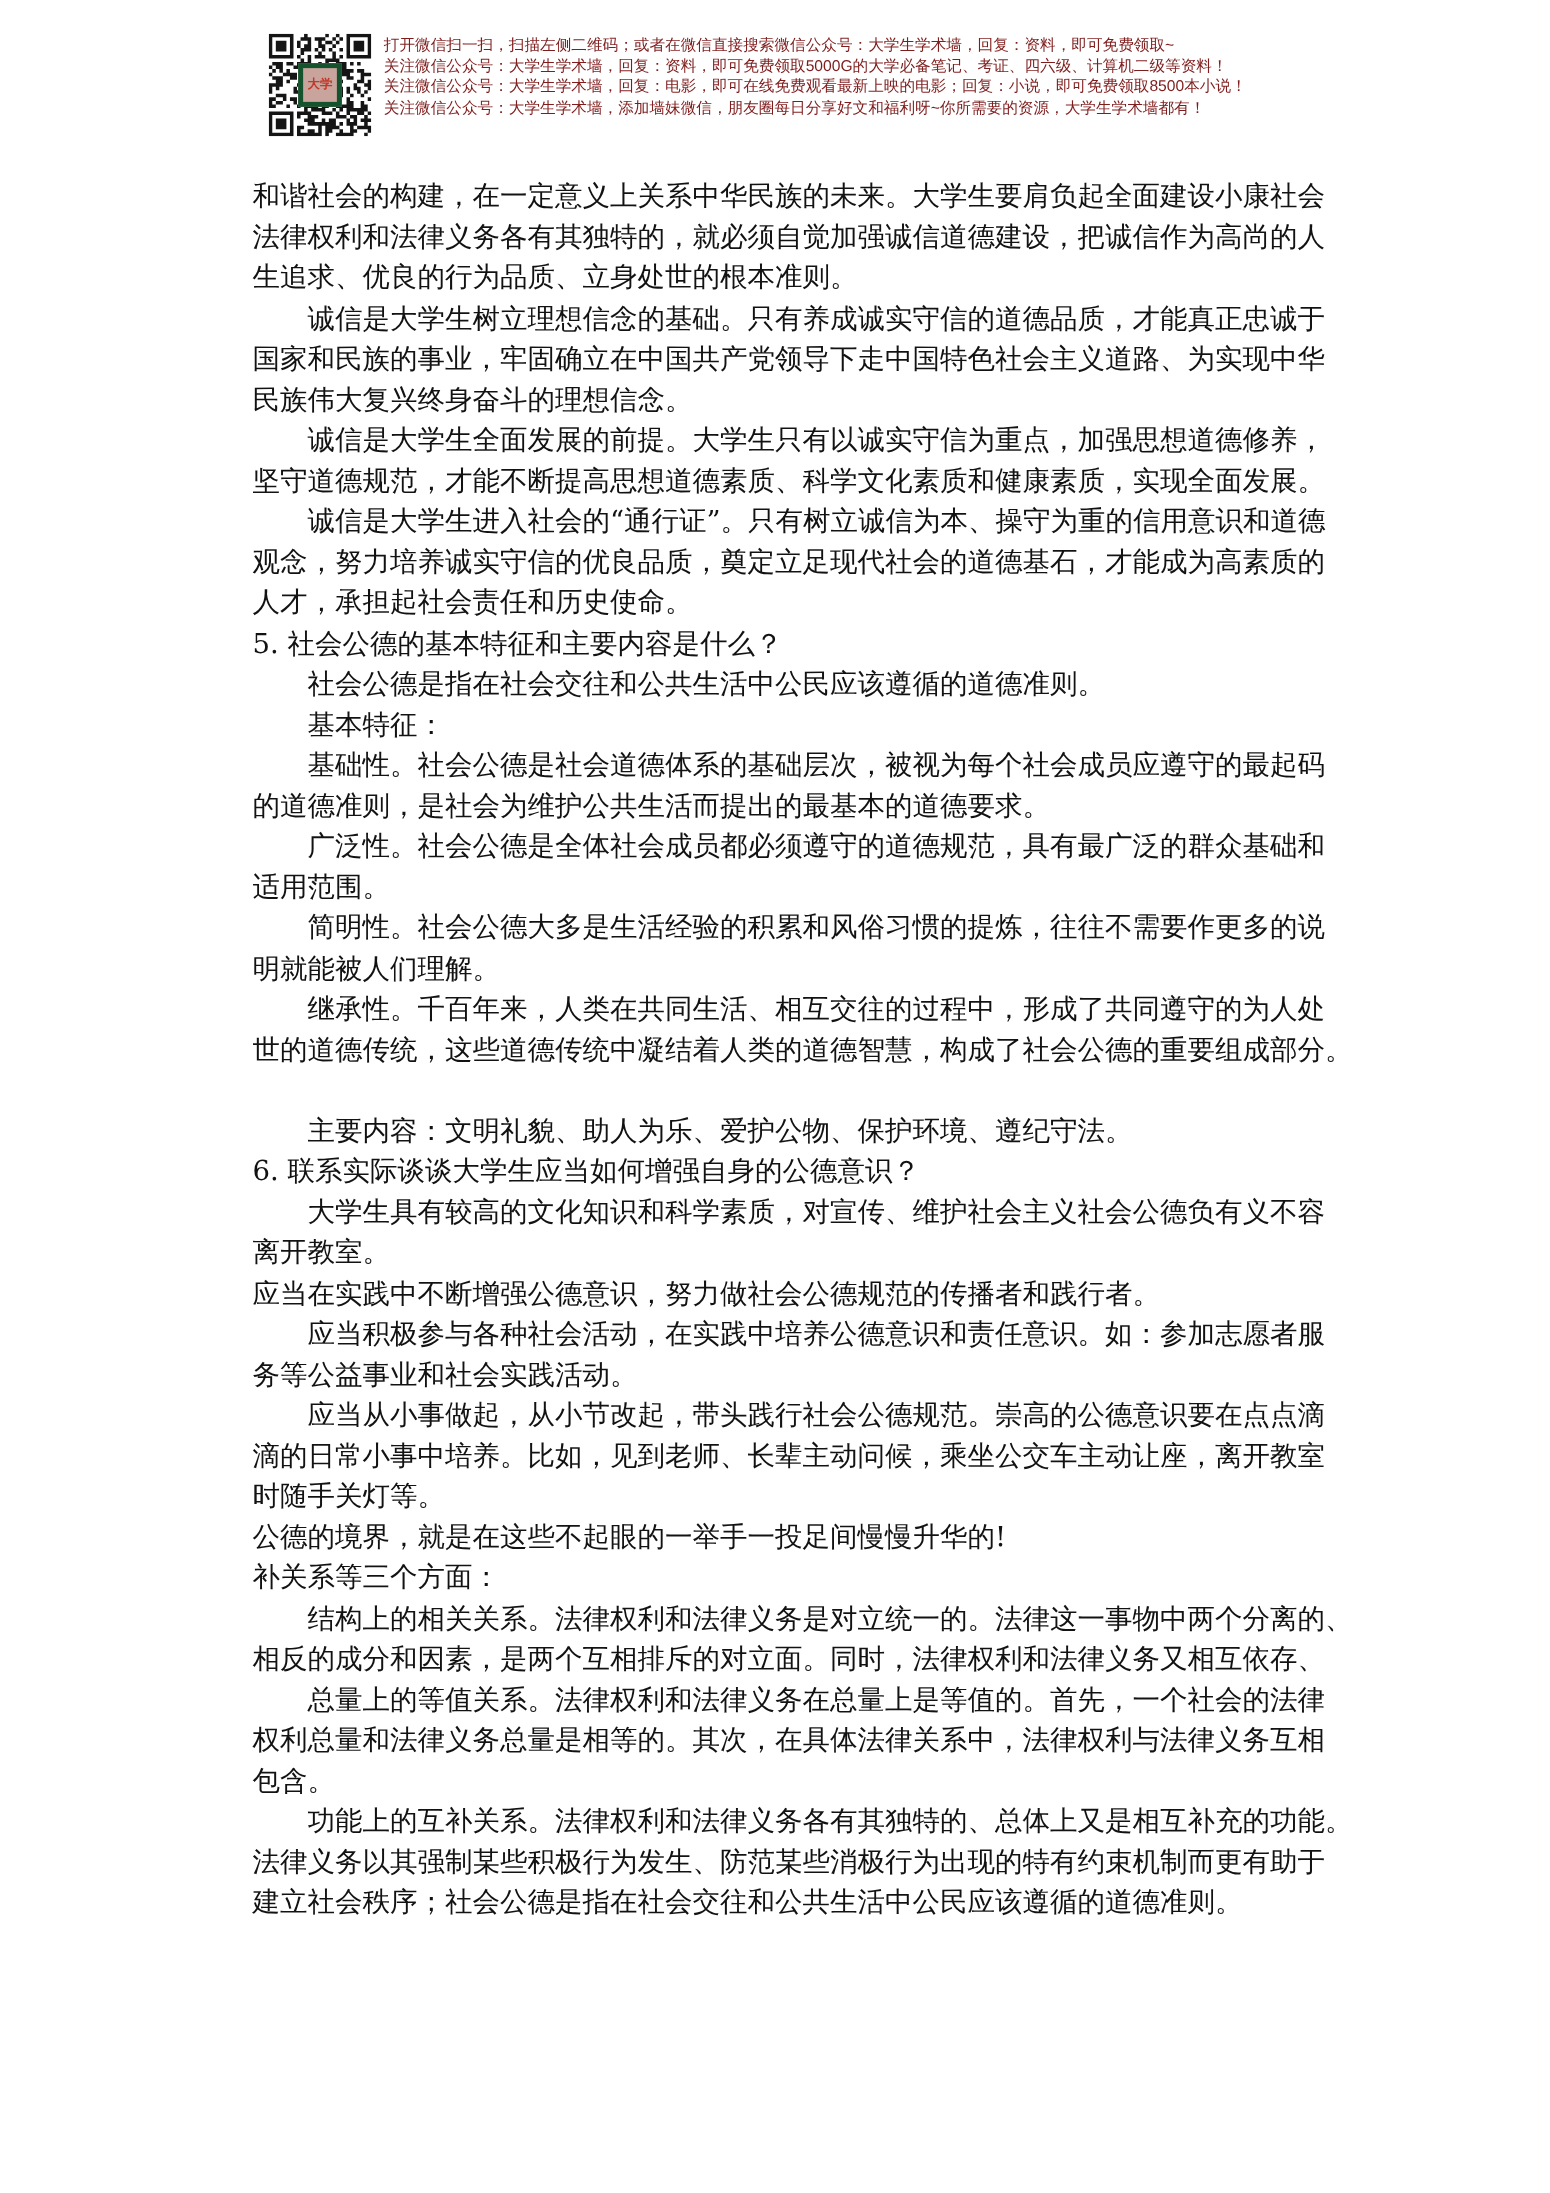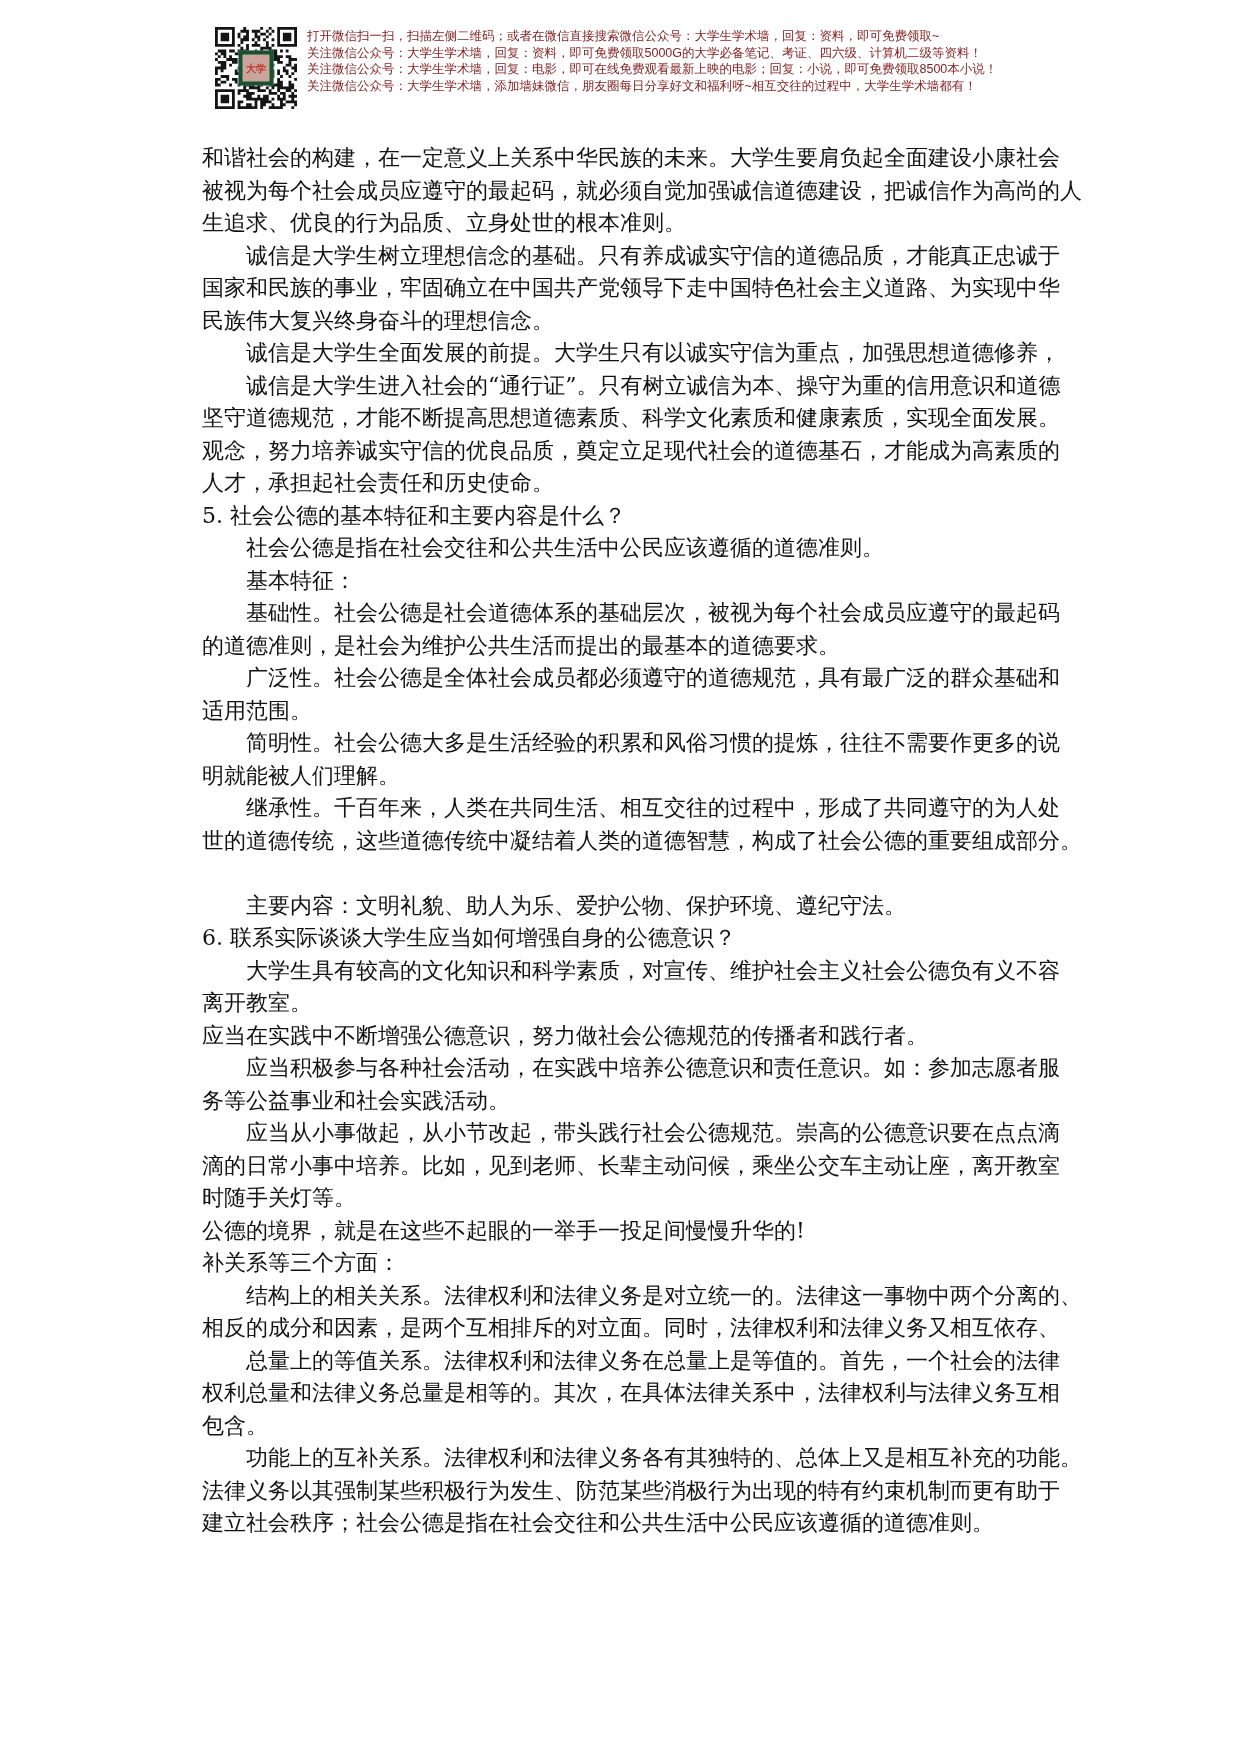--- a/index.html
+++ b/index.html
@@ -67,34 +67,34 @@
         <path d="M10 0h1v1h-1zM16 0h1v1h-1zM19 0h1v1h-1zM9 1h1v1h-1zM10 1h1v1h-1zM11 1h1v1h-1zM13 1h1v1h-1zM14 1h1v1h-1zM15 1h1v1h-1zM18 1h1v1h-1zM20 1h1v1h-1zM8 2h1v1h-1zM11 2h1v1h-1zM14 2h1v1h-1zM16 2h1v1h-1zM17 2h1v1h-1zM19 2h1v1h-1zM8 3h1v1h-1zM10 3h1v1h-1zM11 3h1v1h-1zM14 3h1v1h-1zM15 3h1v1h-1zM18 3h1v1h-1zM9 4h1v1h-1zM10 4h1v1h-1zM11 4h1v1h-1zM13 4h1v1h-1zM15 4h1v1h-1zM17 4h1v1h-1zM20 4h1v1h-1zM9 5h1v1h-1zM14 5h1v1h-1zM18 5h1v1h-1zM8 6h1v1h-1zM11 6h1v1h-1zM13 6h1v1h-1zM14 6h1v1h-1zM15 6h1v1h-1zM18 6h1v1h-1zM20 6h1v1h-1zM9 7h1v1h-1zM11 7h1v1h-1zM16 7h1v1h-1zM17 7h1v1h-1zM18 7h1v1h-1zM19 7h1v1h-1zM1 8h1v1h-1zM2 8h1v1h-1zM3 8h1v1h-1zM5 8h1v1h-1zM6 8h1v1h-1zM8 8h1v1h-1zM9 8h1v1h-1zM10 8h1v1h-1zM11 8h1v1h-1zM14 8h1v1h-1zM16 8h1v1h-1zM19 8h1v1h-1zM20 8h1v1h-1zM21 8h1v1h-1zM23 8h1v1h-1zM25 8h1v1h-1zM0 9h1v1h-1zM2 9h1v1h-1zM3 9h1v1h-1zM7 9h1v1h-1zM8 9h1v1h-1zM10 9h1v1h-1zM12 9h1v1h-1zM15 9h1v1h-1zM17 9h1v1h-1zM18 9h1v1h-1zM19 9h1v1h-1zM20 9h1v1h-1zM21 9h1v1h-1zM1 10h1v1h-1zM3 10h1v1h-1zM5 10h1v1h-1zM9 10h1v1h-1zM19 10h1v1h-1zM20 10h1v1h-1zM21 10h1v1h-1zM22 10h1v1h-1zM23 10h1v1h-1zM25 10h1v1h-1zM26 10h1v1h-1zM0 11h1v1h-1zM4 11h1v1h-1zM5 11h1v1h-1zM6 11h1v1h-1zM7 11h1v1h-1zM19 11h1v1h-1zM20 11h1v1h-1zM21 11h1v1h-1zM22 11h1v1h-1zM26 11h1v1h-1zM27 11h1v1h-1zM28 11h1v1h-1zM1 12h1v1h-1zM2 12h1v1h-1zM3 12h1v1h-1zM6 12h1v1h-1zM7 12h1v1h-1zM22 12h1v1h-1zM23 12h1v1h-1zM26 12h1v1h-1zM2 13h1v1h-1zM3 13h1v1h-1zM5 13h1v1h-1zM19 13h1v1h-1zM20 13h1v1h-1zM25 13h1v1h-1zM26 13h1v1h-1zM28 13h1v1h-1zM0 14h1v1h-1zM1 14h1v1h-1zM2 14h1v1h-1zM3 14h1v1h-1zM8 14h1v1h-1zM24 14h1v1h-1zM27 14h1v1h-1zM28 14h1v1h-1zM0 15h1v1h-1zM2 15h1v1h-1zM7 15h1v1h-1zM19 15h1v1h-1zM20 15h1v1h-1zM22 15h1v1h-1zM24 15h1v1h-1zM25 15h1v1h-1zM28 15h1v1h-1zM0 16h1v1h-1zM7 16h1v1h-1zM8 16h1v1h-1zM19 16h1v1h-1zM20 16h1v1h-1zM22 16h1v1h-1zM25 16h1v1h-1zM27 16h1v1h-1zM2 17h1v1h-1zM3 17h1v1h-1zM4 17h1v1h-1zM20 17h1v1h-1zM23 17h1v1h-1zM26 17h1v1h-1zM0 18h1v1h-1zM1 18h1v1h-1zM4 18h1v1h-1zM6 18h1v1h-1zM7 18h1v1h-1zM9 18h1v1h-1zM22 18h1v1h-1zM28 18h1v1h-1zM0 19h1v1h-1zM2 19h1v1h-1zM3 19h1v1h-1zM7 19h1v1h-1zM9 19h1v1h-1zM10 19h1v1h-1zM11 19h1v1h-1zM18 19h1v1h-1zM22 19h1v1h-1zM23 19h1v1h-1zM26 19h1v1h-1zM0 20h1v1h-1zM1 20h1v1h-1zM5 20h1v1h-1zM8 20h1v1h-1zM10 20h1v1h-1zM11 20h1v1h-1zM12 20h1v1h-1zM13 20h1v1h-1zM15 20h1v1h-1zM16 20h1v1h-1zM19 20h1v1h-1zM20 20h1v1h-1zM21 20h1v1h-1zM22 20h1v1h-1zM23 20h1v1h-1zM26 20h1v1h-1zM27 20h1v1h-1zM10 21h1v1h-1zM12 21h1v1h-1zM13 21h1v1h-1zM14 21h1v1h-1zM15 21h1v1h-1zM18 21h1v1h-1zM20 21h1v1h-1zM22 21h1v1h-1zM23 21h1v1h-1zM24 21h1v1h-1zM25 21h1v1h-1zM26 21h1v1h-1zM27 21h1v1h-1zM8 22h1v1h-1zM9 22h1v1h-1zM10 22h1v1h-1zM11 22h1v1h-1zM15 22h1v1h-1zM16 22h1v1h-1zM17 22h1v1h-1zM19 22h1v1h-1zM22 22h1v1h-1zM25 22h1v1h-1zM26 22h1v1h-1zM28 22h1v1h-1zM8 23h1v1h-1zM11 23h1v1h-1zM12 23h1v1h-1zM13 23h1v1h-1zM19 23h1v1h-1zM20 23h1v1h-1zM21 23h1v1h-1zM23 23h1v1h-1zM24 23h1v1h-1zM27 23h1v1h-1zM10 24h1v1h-1zM11 24h1v1h-1zM12 24h1v1h-1zM15 24h1v1h-1zM17 24h1v1h-1zM18 24h1v1h-1zM22 24h1v1h-1zM24 24h1v1h-1zM26 24h1v1h-1zM27 24h1v1h-1zM28 24h1v1h-1zM11 25h1v1h-1zM12 25h1v1h-1zM13 25h1v1h-1zM14 25h1v1h-1zM15 25h1v1h-1zM16 25h1v1h-1zM17 25h1v1h-1zM18 25h1v1h-1zM20 25h1v1h-1zM22 25h1v1h-1zM23 25h1v1h-1zM24 25h1v1h-1zM27 25h1v1h-1zM8 26h1v1h-1zM9 26h1v1h-1zM14 26h1v1h-1zM16 26h1v1h-1zM17 26h1v1h-1zM18 26h1v1h-1zM19 26h1v1h-1zM23 26h1v1h-1zM25 26h1v1h-1zM26 26h1v1h-1zM27 26h1v1h-1zM28 26h1v1h-1zM8 27h1v1h-1zM11 27h1v1h-1zM12 27h1v1h-1zM14 27h1v1h-1zM16 27h1v1h-1zM17 27h1v1h-1zM20 27h1v1h-1zM23 27h1v1h-1zM24 27h1v1h-1zM28 27h1v1h-1zM8 28h1v1h-1zM9 28h1v1h-1zM10 28h1v1h-1zM11 28h1v1h-1zM12 28h1v1h-1zM13 28h1v1h-1zM14 28h1v1h-1zM16 28h1v1h-1zM19 28h1v1h-1zM20 28h1v1h-1zM21 28h1v1h-1zM22 28h1v1h-1zM23 28h1v1h-1zM27 28h1v1h-1zM0 0h7v7h-7zM1 1v5h5v-5zM2 2h3v3h-3zM22 0h7v7h-7zM23 1v5h5v-5zM24 2h3v3h-3zM0 22h7v7h-7zM1 23v5h5v-5zM2 24h3v3h-3z" fill="#151515" fill-rule="evenodd"></path>
       </svg>
     <div class="qr-logo">大学</div>
   </div>
 
   <div class="header-text">
 
   <div class="header-line">打开微信扫一扫，扫描左侧二维码；或者在微信直接搜索微信公众号：大学生学术墙，回复：资料，即可免费领取~</div>
       <div class="header-line">关注微信公众号：大学生学术墙，回复：资料，即可免费领取5000G的大学必备笔记、考证、四六级、计算机二级等资料！</div>
       <div class="header-line">关注微信公众号：大学生学术墙，回复：电影，即可在线免费观看最新上映的电影；回复：小说，即可免费领取8500本小说！</div>
-      <div class="header-line">关注微信公众号：大学生学术墙，添加墙妹微信，朋友圈每日分享好文和福利呀~相互交往的过程中，大学生学术墙都有！</div>
+      <div class="header-line">关注微信公众号：大学生学术墙，添加墙妹微信，朋友圈每日分享好文和福利呀~你所需要的资源，大学生学术墙都有！</div>
     </div>
 
   <div class="body-text">
 
   <div class="body-line">和谐社会的构建，在一定意义上关系中华民族的未来。大学生要肩负起全面建设小康社会</div>
-      <div class="body-line">被视为每个社会成员应遵守的最起码，就必须自觉加强诚信道德建设，把诚信作为高尚的人</div>
+      <div class="body-line">法律权利和法律义务各有其独特的，就必须自觉加强诚信道德建设，把诚信作为高尚的人</div>
       <div class="body-line">生追求、优良的行为品质、立身处世的根本准则。</div>
       <div class="body-line">　　诚信是大学生树立理想信念的基础。只有养成诚实守信的道德品质，才能真正忠诚于</div>
       <div class="body-line">国家和民族的事业，牢固确立在中国共产党领导下走中国特色社会主义道路、为实现中华</div>
       <div class="body-line">民族伟大复兴终身奋斗的理想信念。</div>
       <div class="body-line">　　诚信是大学生全面发展的前提。大学生只有以诚实守信为重点，加强思想道德修养，</div>
+      <div class="body-line">坚守道德规范，才能不断提高思想道德素质、科学文化素质和健康素质，实现全面发展。</div>
       <div class="body-line">　　诚信是大学生进入社会的“通行证”。只有树立诚信为本、操守为重的信用意识和道德</div>
-      <div class="body-line">坚守道德规范，才能不断提高思想道德素质、科学文化素质和健康素质，实现全面发展。</div>
       <div class="body-line">观念，努力培养诚实守信的优良品质，奠定立足现代社会的道德基石，才能成为高素质的</div>
       <div class="body-line">人才，承担起社会责任和历史使命。</div>
       <div class="body-line">5. 社会公德的基本特征和主要内容是什么？</div>
       <div class="body-line">　　社会公德是指在社会交往和公共生活中公民应该遵循的道德准则。</div>
       <div class="body-line">　　基本特征：</div>
       <div class="body-line">　　基础性。社会公德是社会道德体系的基础层次，被视为每个社会成员应遵守的最起码</div>
       <div class="body-line">的道德准则，是社会为维护公共生活而提出的最基本的道德要求。</div>
       <div class="body-line">　　广泛性。社会公德是全体社会成员都必须遵守的道德规范，具有最广泛的群众基础和</div>
       <div class="body-line">适用范围。</div>
       <div class="body-line">　　简明性。社会公德大多是生活经验的积累和风俗习惯的提炼，往往不需要作更多的说</div>

